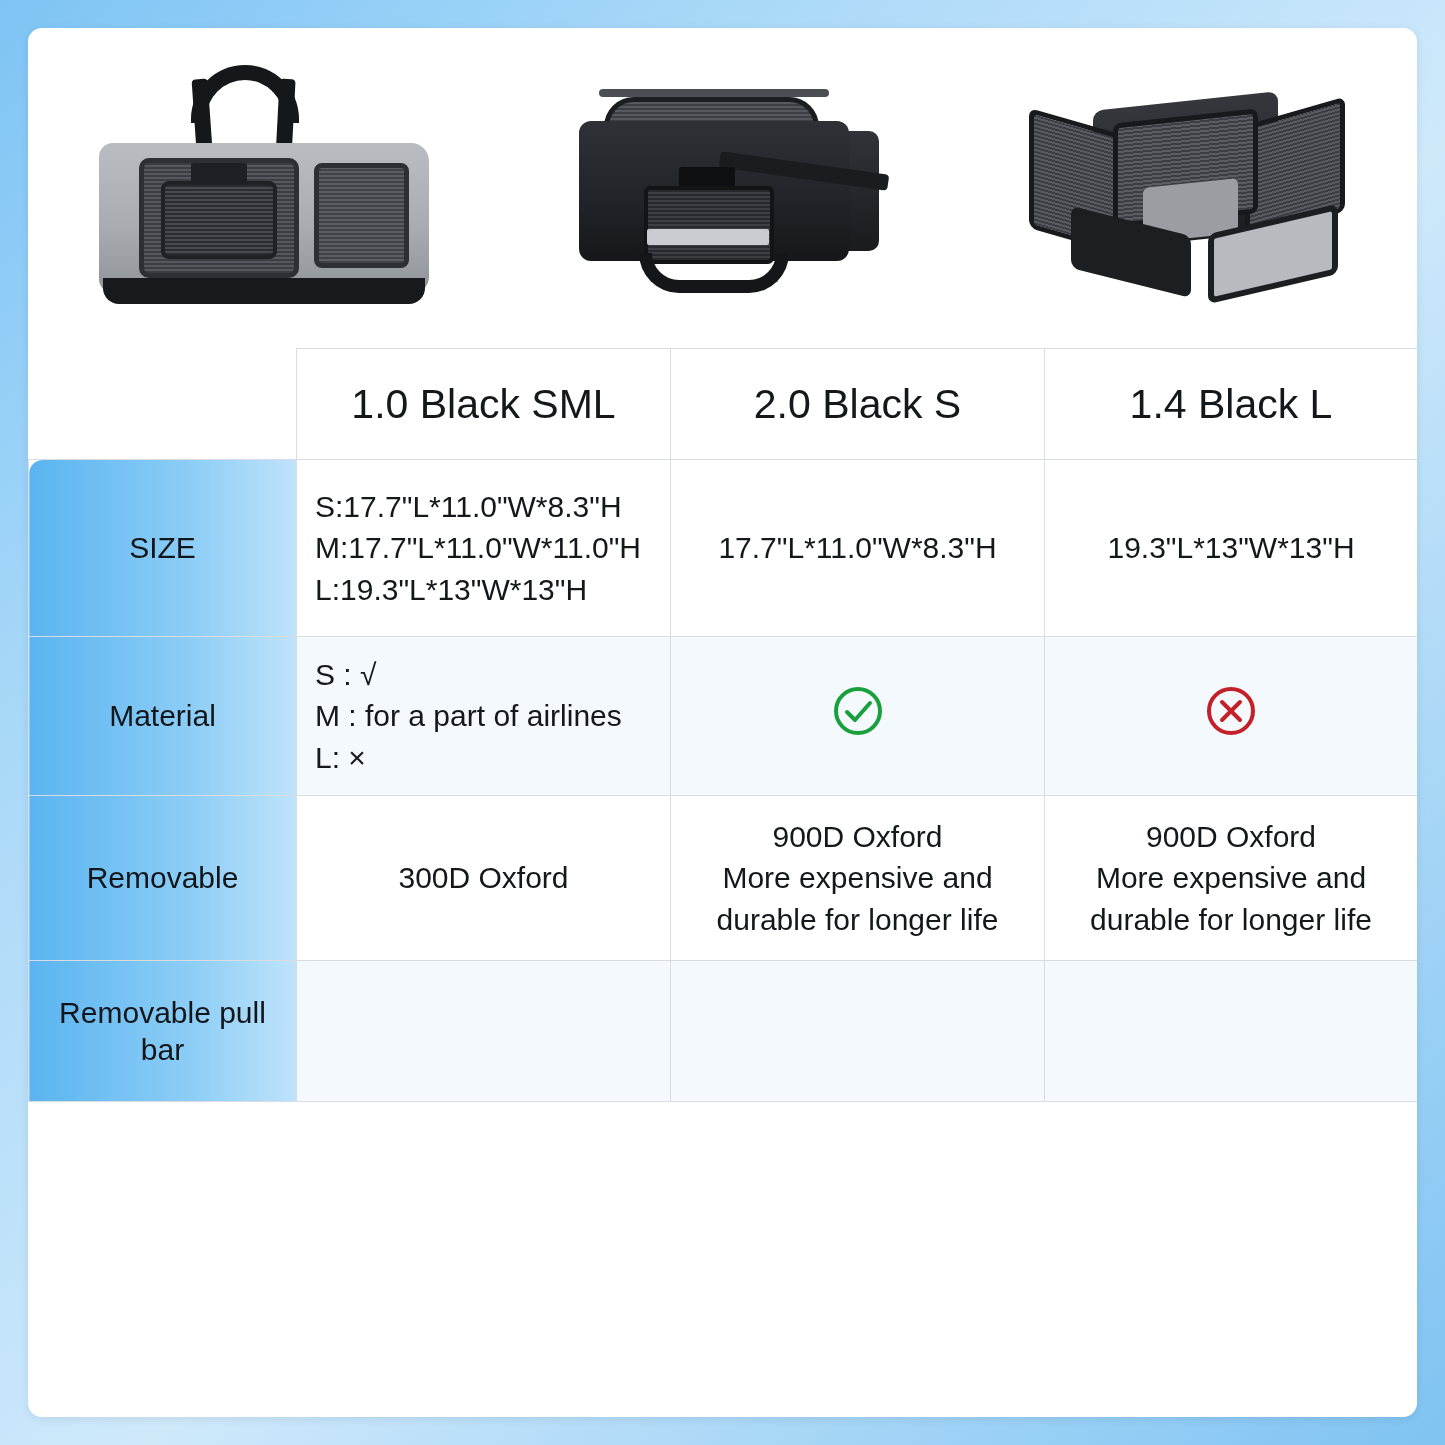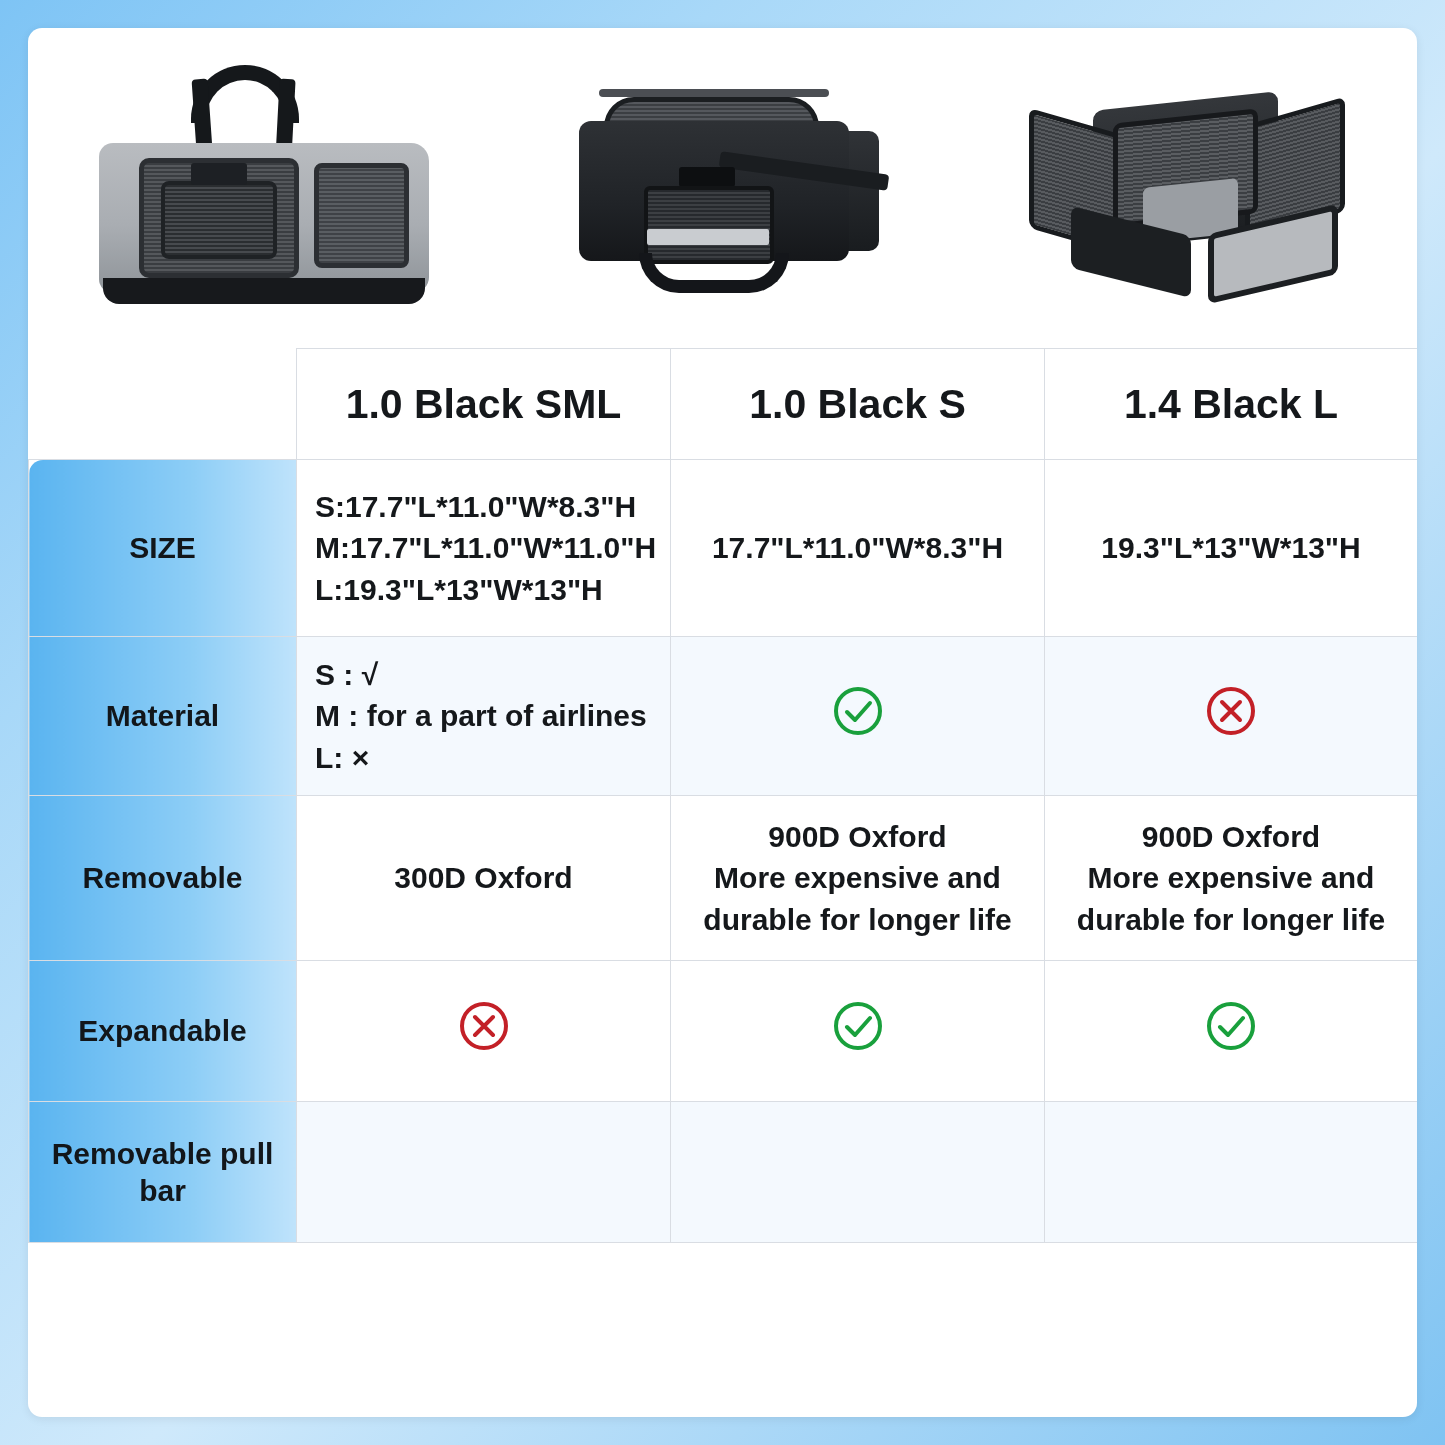--- a/index.html
+++ b/index.html
@@ -270,21 +270,21 @@
     left: 0;
     top: 320px;
     width: 1389px;
     border-collapse: collapse;
     table-layout: fixed;
   }
   .table td, .table th {
     border: 1px solid #d9dde3;
     vertical-align: middle;
     text-align: center;
-    font-weight: bold;
+    font-weight: normal;
   }
   col.label { width: 268px; }
   col.c1 { width: 374px; }
   col.c2 { width: 374px; }
   col.c3 { width: 373px; }
 
   .head-row td {
     height: 108px;
     font-size: 41px;
     color: #15181b;
@@ -397,21 +397,21 @@
     <colgroup>
       <col class="label">
         <col class="c1">
         <col class="c2">
         <col class="c3">
     </colgroup>
     <tbody>
       <tr class="head-row">
         <td class="blank"></td>
         <td class="hcell first-h">1.0 Black SML</td>
-        <td class="hcell">1.0 Black S</td>
+        <td class="hcell">2.0 Black S</td>
         <td class="hcell">1.4 Black L</td>
       </tr>
 
       <tr class="r-size">
         <td class="row-label first-label">SIZE</td>
         <td class="data left">S:17.7"L*11.0"W*8.3"H<br>M:17.7"L*11.0"W*11.0"H<br>L:19.3"L*13"W*13"H</td>
         <td class="data">17.7"L*11.0"W*8.3"H</td>
         <td class="data">19.3"L*13"W*13"H</td>
       </tr>
 
@@ -436,47 +436,20 @@
         </td>
       </tr>
 
       <tr class="r-material">
         <td class="row-label">Removable</td>
         <td class="data">300D Oxford</td>
         <td class="data">900D Oxford<br>More expensive and<br>durable for longer life</td>
         <td class="data">900D Oxford<br>More expensive and<br>durable for longer life</td>
       </tr>
 
-      <tr class="r-expandable">
-        <td class="row-label">Expandable</td>
-        <td class="data">
-          <span class="mark">
-            <svg width="52" height="52" viewBox="0 0 52 52">
-                <circle cx="26" cy="26" r="22" fill="none" stroke="#c32027" stroke-width="4"></circle>
-                <path d="M17 17 L35 35 M35 17 L17 35" fill="none" stroke="#c32027" stroke-width="4" stroke-linecap="round"></path>
-              </svg>
-          </span>
-        </td>
-        <td class="data">
-          <span class="mark">
-            <svg width="52" height="52" viewBox="0 0 52 52">
-                <circle cx="26" cy="26" r="22" fill="none" stroke="#19a03c" stroke-width="4"></circle>
-                <path d="M15 27 l8 8 l15 -17" fill="none" stroke="#19a03c" stroke-width="4" stroke-linecap="round" stroke-linejoin="round"></path>
-              </svg>
-          </span>
-        </td>
-        <td class="data">
-          <span class="mark">
-            <svg width="52" height="52" viewBox="0 0 52 52">
-                <circle cx="26" cy="26" r="22" fill="none" stroke="#19a03c" stroke-width="4"></circle>
-                <path d="M15 27 l8 8 l15 -17" fill="none" stroke="#19a03c" stroke-width="4" stroke-linecap="round" stroke-linejoin="round"></path>
-              </svg>
-          </span>
-        </td>
-      </tr>
 
 
 
       <tr class="r-pullbar alt">
         <td class="row-label">Removable pull bar</td>
         <td class="data">
           
         </td>
         <td class="data">
           

